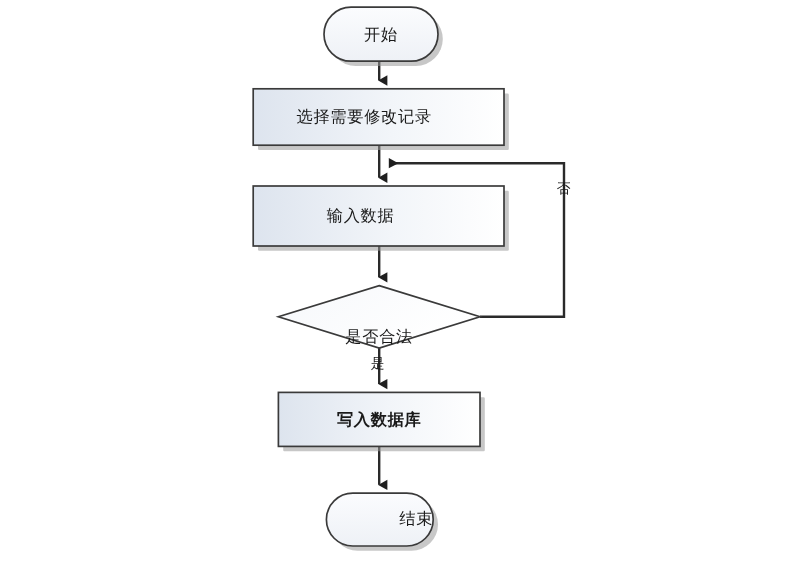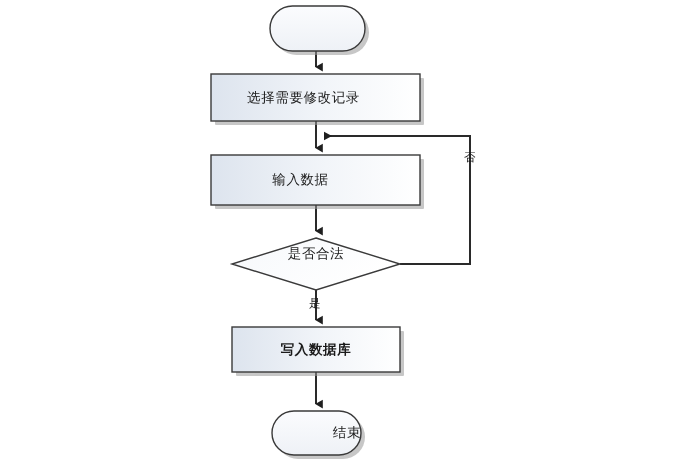--- a/index.html
+++ b/index.html
@@ -97,30 +97,33 @@
       <rect x="211" y="155" width="209" height="50" fill="url(#boxFill)"></rect>
 
       <polygon points="316,238 400,264 316,290 232,264" fill="url(#diaFill)"></polygon>
 
       <rect x="232" y="327" width="168" height="45" fill="url(#boxFill)"></rect>
 
       <rect x="272" y="411" width="89" height="44" rx="22" fill="url(#termFill)"></rect>
     </g>
   </svg>
 
+  <div class="node-label" style="left:270px; top:6px; width:95px; height:45px;">
+    <span>开始</span>
+  </div>
 
   <div class="node-label" style="left:211px; top:74px; width:185px; height:47px;">
     <span>选择需要修改记录</span>
   </div>
 
   <div class="node-label" style="left:211px; top:155px; width:179px; height:50px;align-items:center;">
     <span>输入数据</span>
   </div>
 
-  <div class="node-label" style="left:232px; top:228px; width:168px; height:52px;">
+  <div class="node-label" style="left:232px; top:238px; width:168px; height:52px;align-items:flex-end;">
     <span>是否合法</span>
   </div>
 
   <div class="node-label" style="left:232px; top:327px; width:168px; height:45px;font-weight:bold;">
     <span>写入数据库</span>
   </div>
 
   <div class="node-label" style="left:272px; top:411px; width:89px; height:44px;justify-content:flex-end;">
     <span>结束</span>
   </div>

